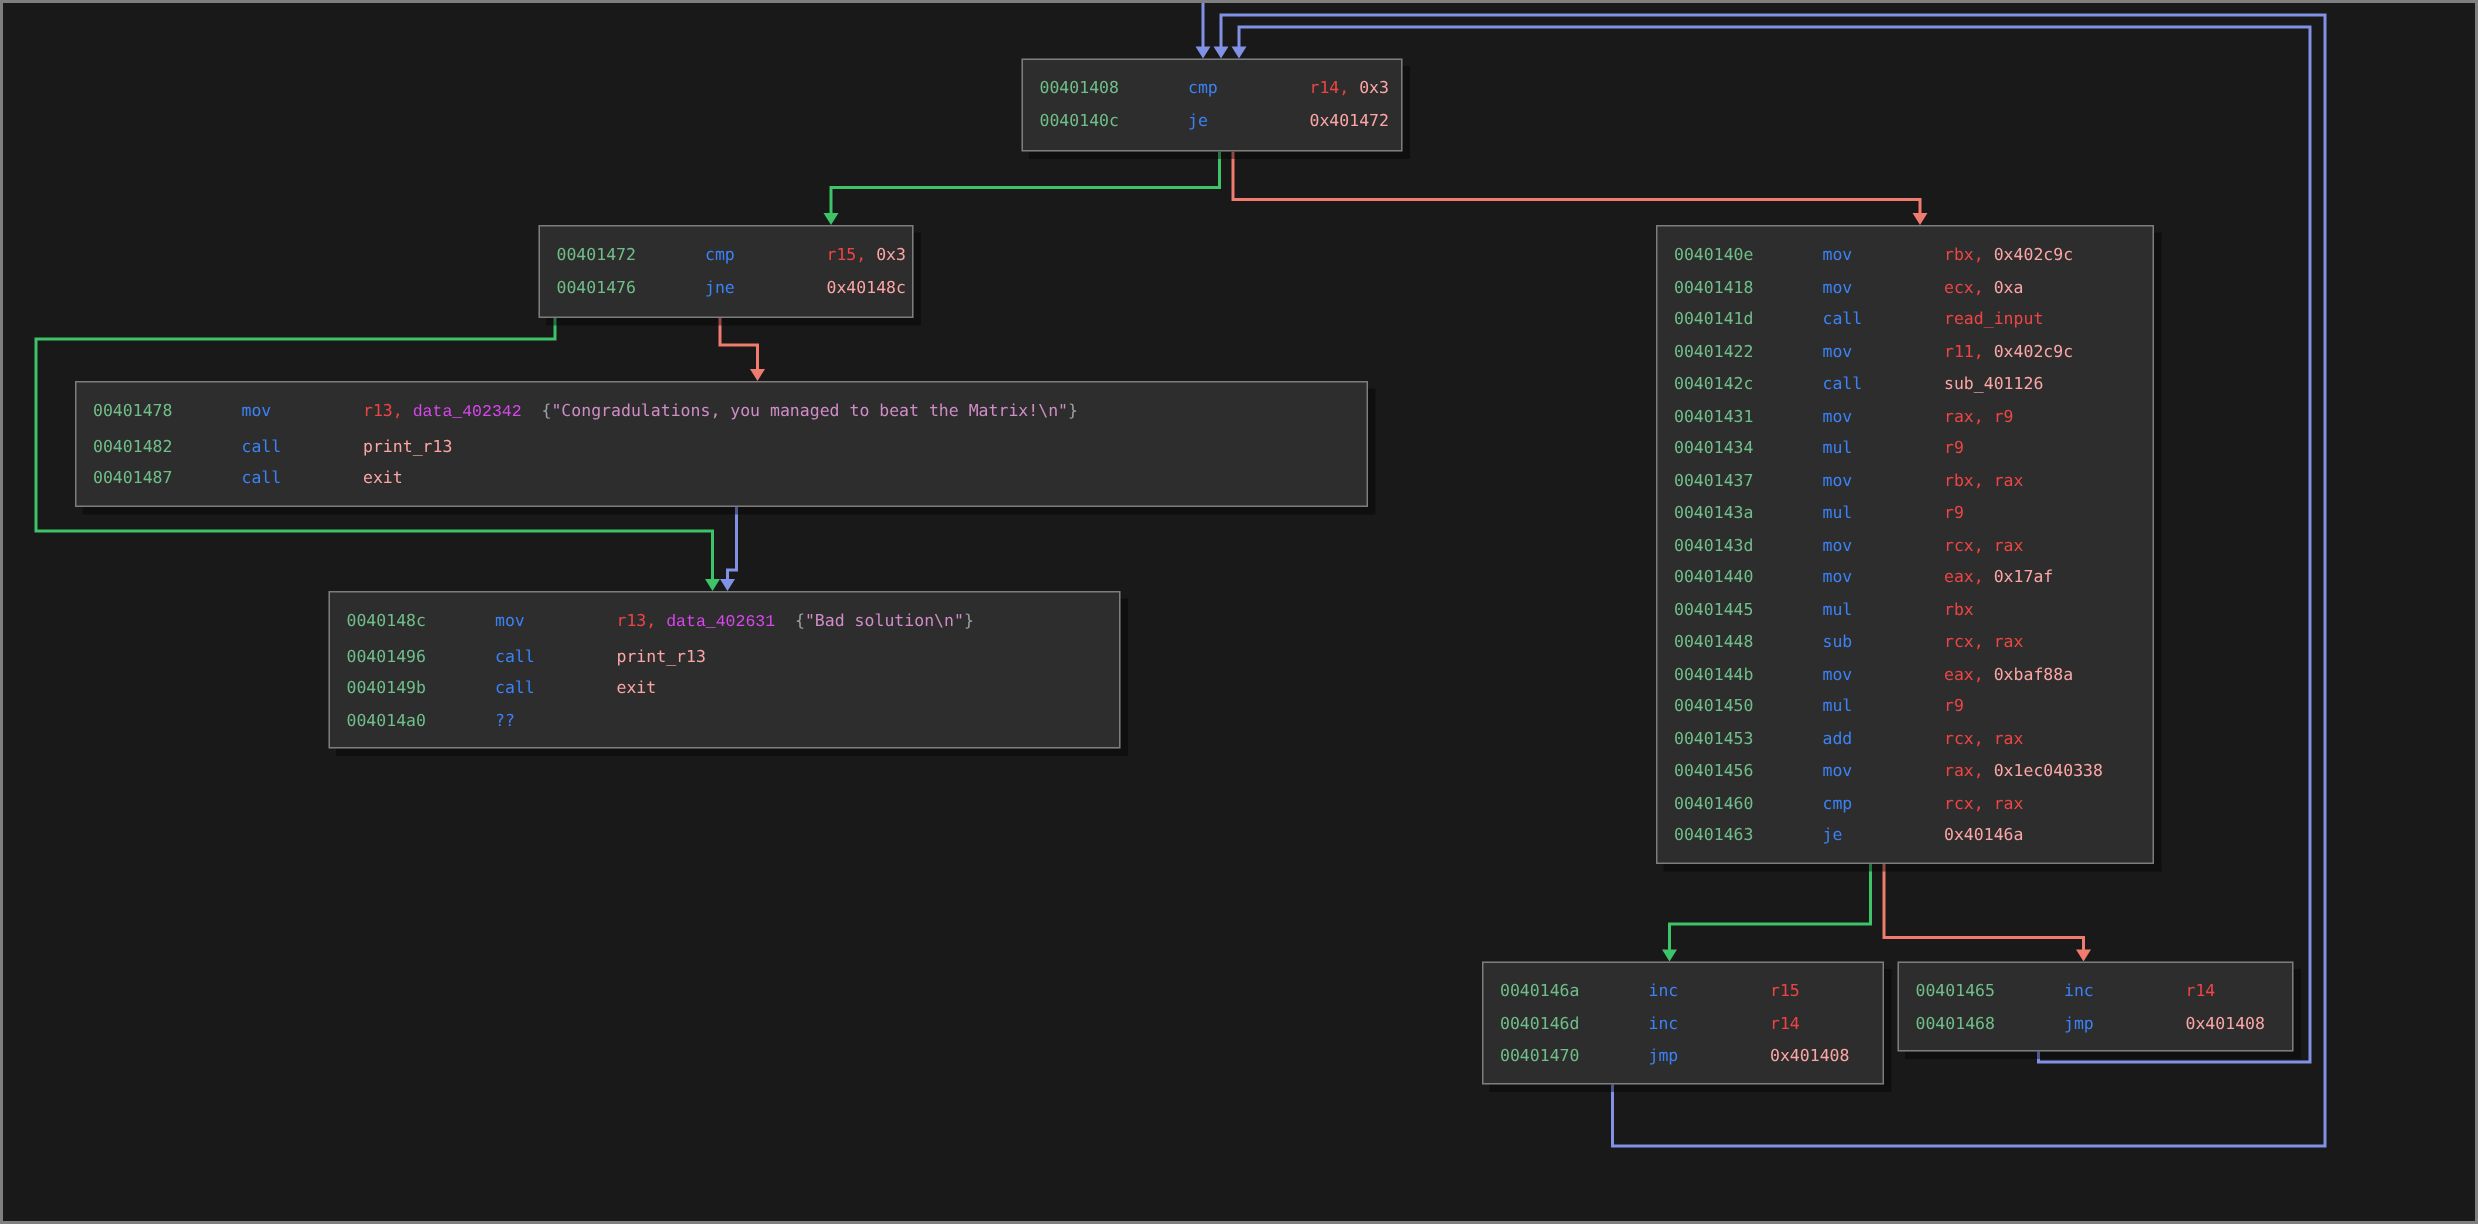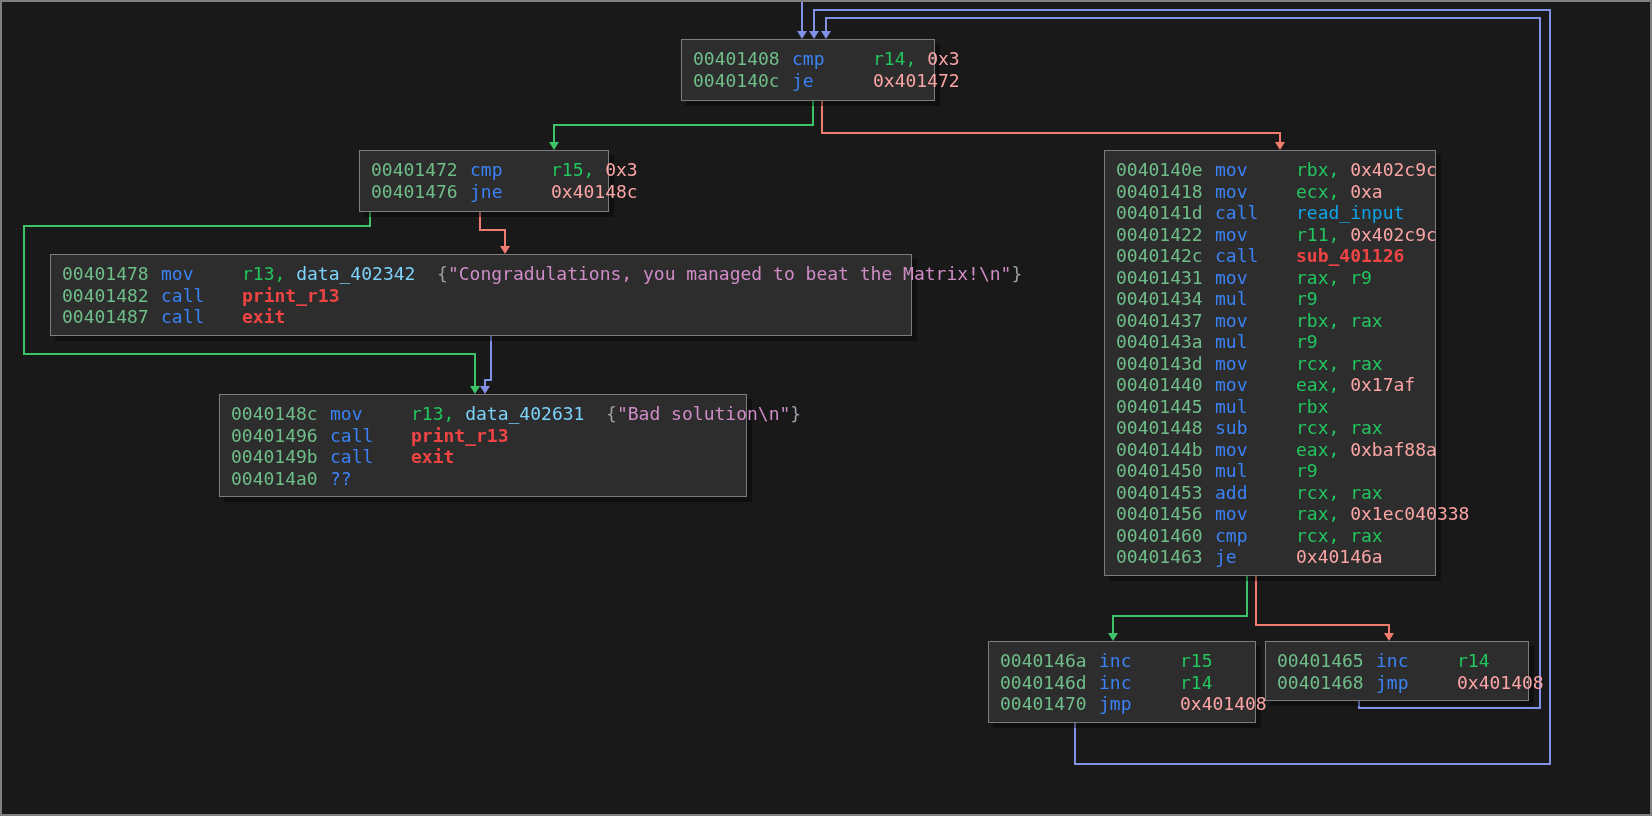--- a/index.html
+++ b/index.html
@@ -3,42 +3,42 @@
 <meta charset="utf-8">
 <style>
   html,body{margin:0;padding:0;background:#000;}
   #frame{
     position:relative;
     width:1648px;height:812px;
     background:#191919;
     border:2px solid #7f7f7f;
     overflow:hidden;
     font-family:"DejaVu Sans Mono", monospace;
-    font-size:18px;
+    font-size:11px;
   }
   #edges{position:absolute;left:0;top:0;width:1652px;height:816px;}
   .block{
     position:absolute;
     background:#2d2d2d;
     border:1px solid #7d7d7d;
     box-shadow:5px 5px 0 rgba(0,0,0,0.4);
     padding:8px 0 7px 0;
     box-sizing:border-box;
     white-space:pre;
   }
   .iline{display:flex;line-height:21.5px;padding-left:11px;}
   .tok{white-space:pre;}
   .addr{color:#6fbe89;width:99px;flex:0 0 99px;}
   .mnem{color:#3b82f6;width:81px;flex:0 0 81px;}
   .ops{white-space:pre;}
-  .reg{color:#22c55e;}
+  .reg{color:#ef4444;}
   .imm{color:#fca5a5;}
-  .func{color:#ef4444;font-weight:bold;}
-  .extfunc{color:#0ea5e9;}
-  .data{color:#7dd3fc;}
+  .func{color:#fca5a5;}
+  .extfunc{color:#ef4444;}
+  .data{color:#d946ef;font-family:Liberation Mono, monospace;}
   .str{color:#d08cc7;}
   .brace{color:#9aa0a5;}
   .plain{color:#d0d0d0;}
 </style>
 </head>
 <body>
 
 <div id="frame">
   <svg id="edges" xmlns="http://www.w3.org/2000/svg">
       <g>

